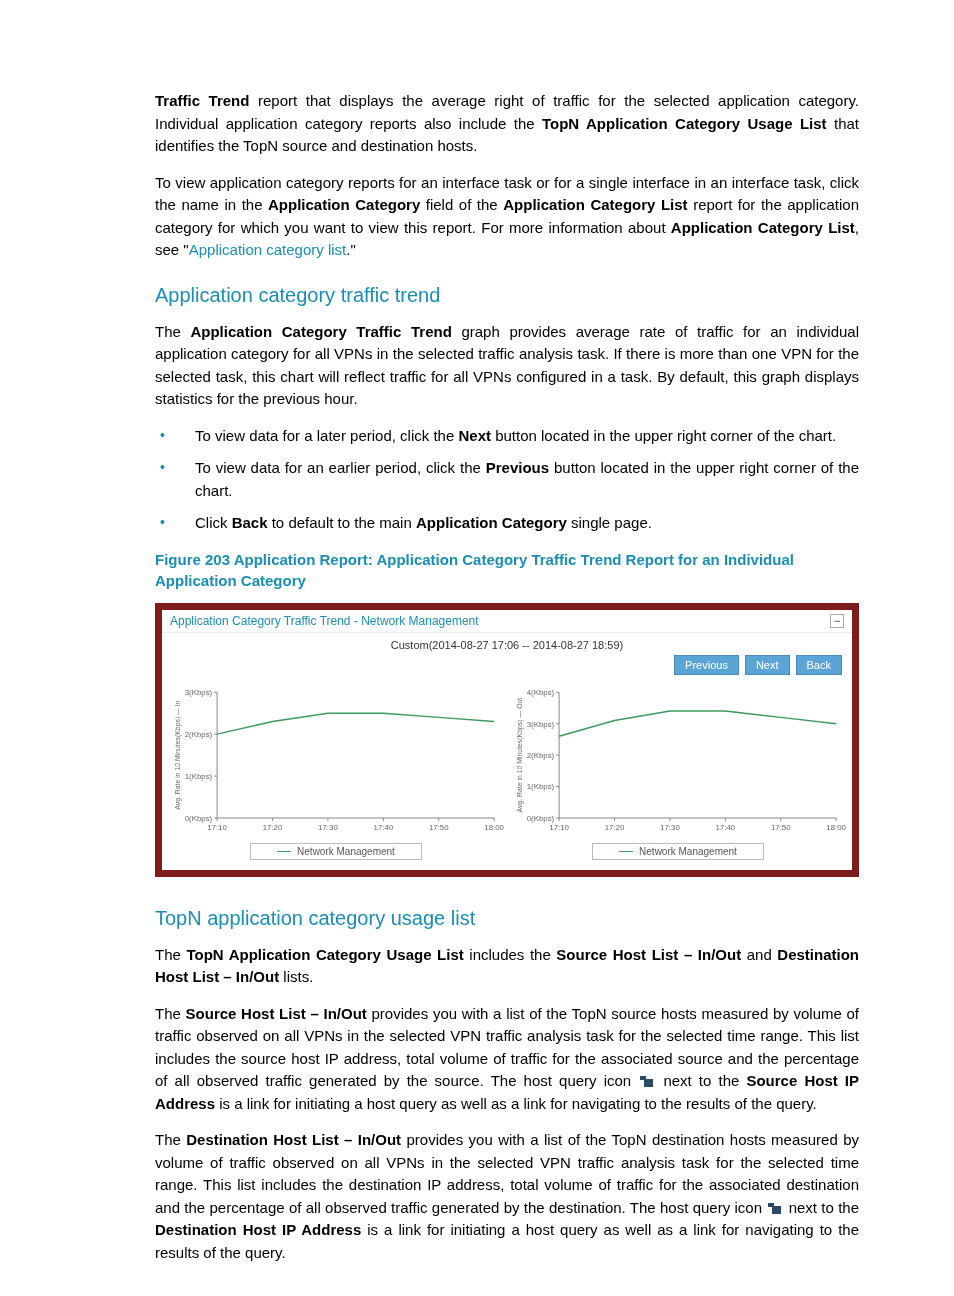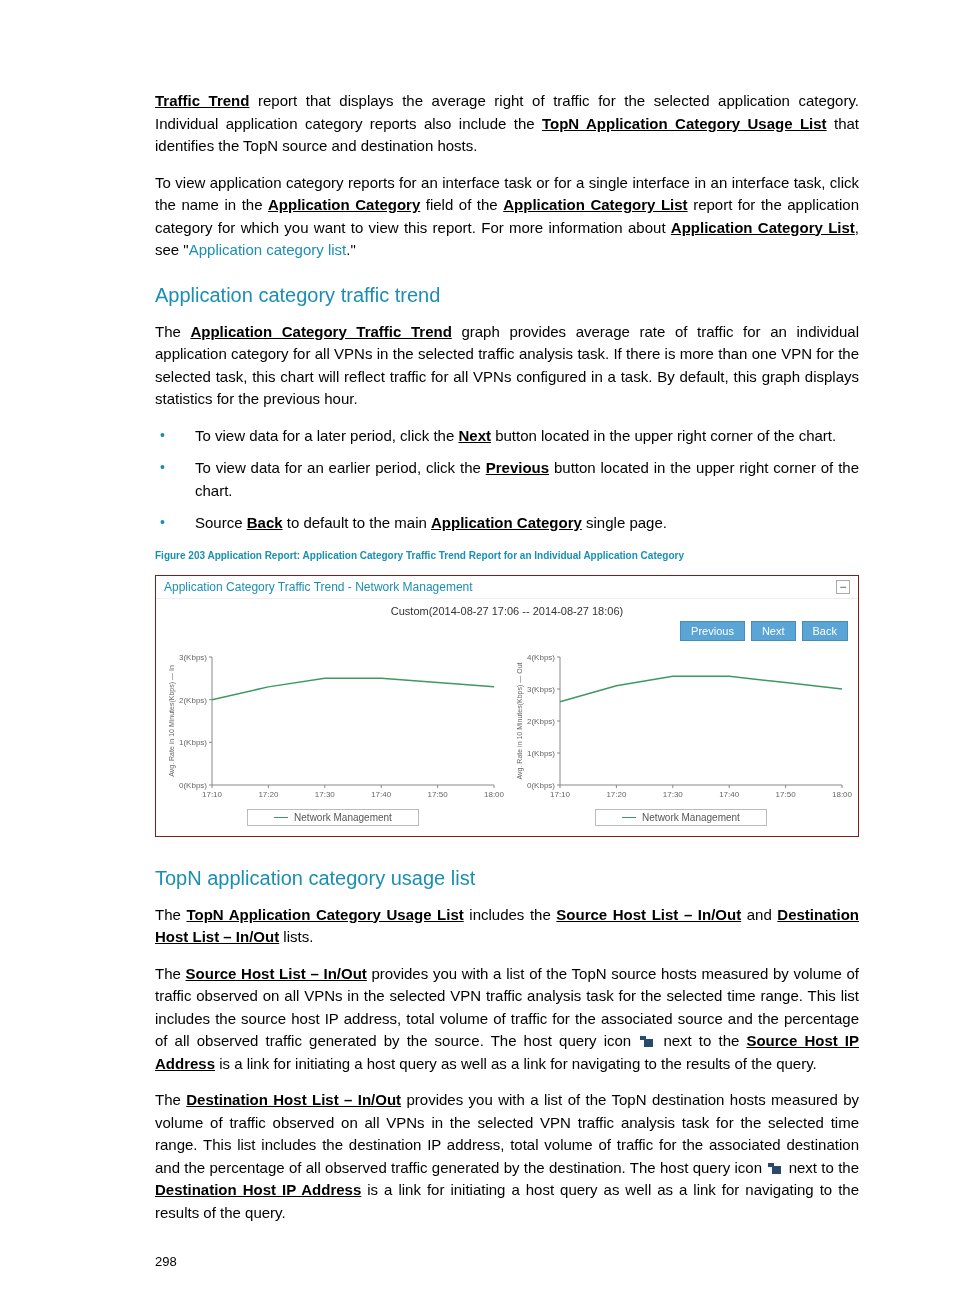--- a/index.html
+++ b/index.html
@@ -13,21 +13,21 @@
   .page {
     padding: 90px 95px 40px 155px;
     box-sizing: border-box;
   }
   p {
     margin: 0 0 14px 0;
     font-size: 15px;
     line-height: 1.5;
     text-align: justify;
   }
-  .bold { font-weight: bold; text-decoration: underline; }
+  .bold { font-weight: bold; }
   .link { color: #1a8fb3; }
   h2.sec {
     color: #1a8fb3;
     font-weight: normal;
     font-size: 20px;
     margin: 22px 0 14px 0;
   }
   ul.bullets {
     list-style: none;
     padding: 0;
@@ -45,26 +45,26 @@
     content: "•";
     color: #1a8fb3;
     font-size: 14px;
     position: absolute;
     left: 5px;
     top: 0;
   }
   .figcap {
     color: #1a8fb3;
     font-weight: bold;
-    font-size: 10px;
+    font-size: 15px;
     line-height: 1.4;
     margin: 10px 0 12px 0;
   }
   .chart-panel {
-    border: 1px solid #7f1d1d;
+    border: 7px solid #7f1d1d;
     font-family: "Segoe UI", Arial, sans-serif;
     font-size: 11px;
     margin-bottom: 30px;
   }
   .chart-header {
     display: flex;
     justify-content: space-between;
     align-items: center;
     padding: 4px 8px;
     border-bottom: 1px solid #eee;
@@ -171,31 +171,31 @@
 
   <h2 class="sec">Application category traffic trend</h2>
 
   <p>
     <span>The </span><span class="bold">Application Category Traffic Trend</span><span> graph provides average rate of traffic for an individual application category for all VPNs in the selected traffic analysis task. If there is more than one VPN for the selected task, this chart will reflect traffic for all VPNs configured in a task. By default, this graph displays statistics for the previous hour.</span>
   </p>
 
   <ul class="bullets">
     <li><span>To view data for a later period, click the </span><span class="bold">Next</span><span> button located in the upper right corner of the chart.</span></li>
     <li><span>To view data for an earlier period, click the </span><span class="bold">Previous</span><span> button located in the upper right corner of the chart.</span></li>
-    <li><span>Source </span><span class="bold">Back</span><span> to default to the main </span><span class="bold">Application Category</span><span> single page.</span></li>
+    <li><span>Click </span><span class="bold">Back</span><span> to default to the main </span><span class="bold">Application Category</span><span> single page.</span></li>
   </ul>
 
   <div class="figcap">Figure 203 Application Report: Application Category Traffic Trend Report for an Individual Application Category</div>
 
   <div class="chart-panel">
     <div class="chart-header">
       <span>Application Category Traffic Trend - Network Management</span>
       <span class="collapse-icon">−</span>
     </div>
-    <div class="chart-sub">Custom(2014-08-27 17:06 -- 2014-08-27 18:06)</div>
+    <div class="chart-sub">Custom(2014-08-27 17:06 -- 2014-08-27 18:59)</div>
     <div class="chart-buttons">
       <button class="btn">Previous</button>
       <button class="btn">Next</button>
       <button class="btn">Back</button>
     </div>
     <div class="charts-row">
       <div class="chart-box">
         <svg class="chart-svg" id="chart-0" viewBox="0 0 342 160">
             <line x1="50" y1="10" x2="50" y2="138" stroke="#888" stroke-width="1"></line>
             <line x1="50" y1="138" x2="332" y2="138" stroke="#888" stroke-width="1"></line>

